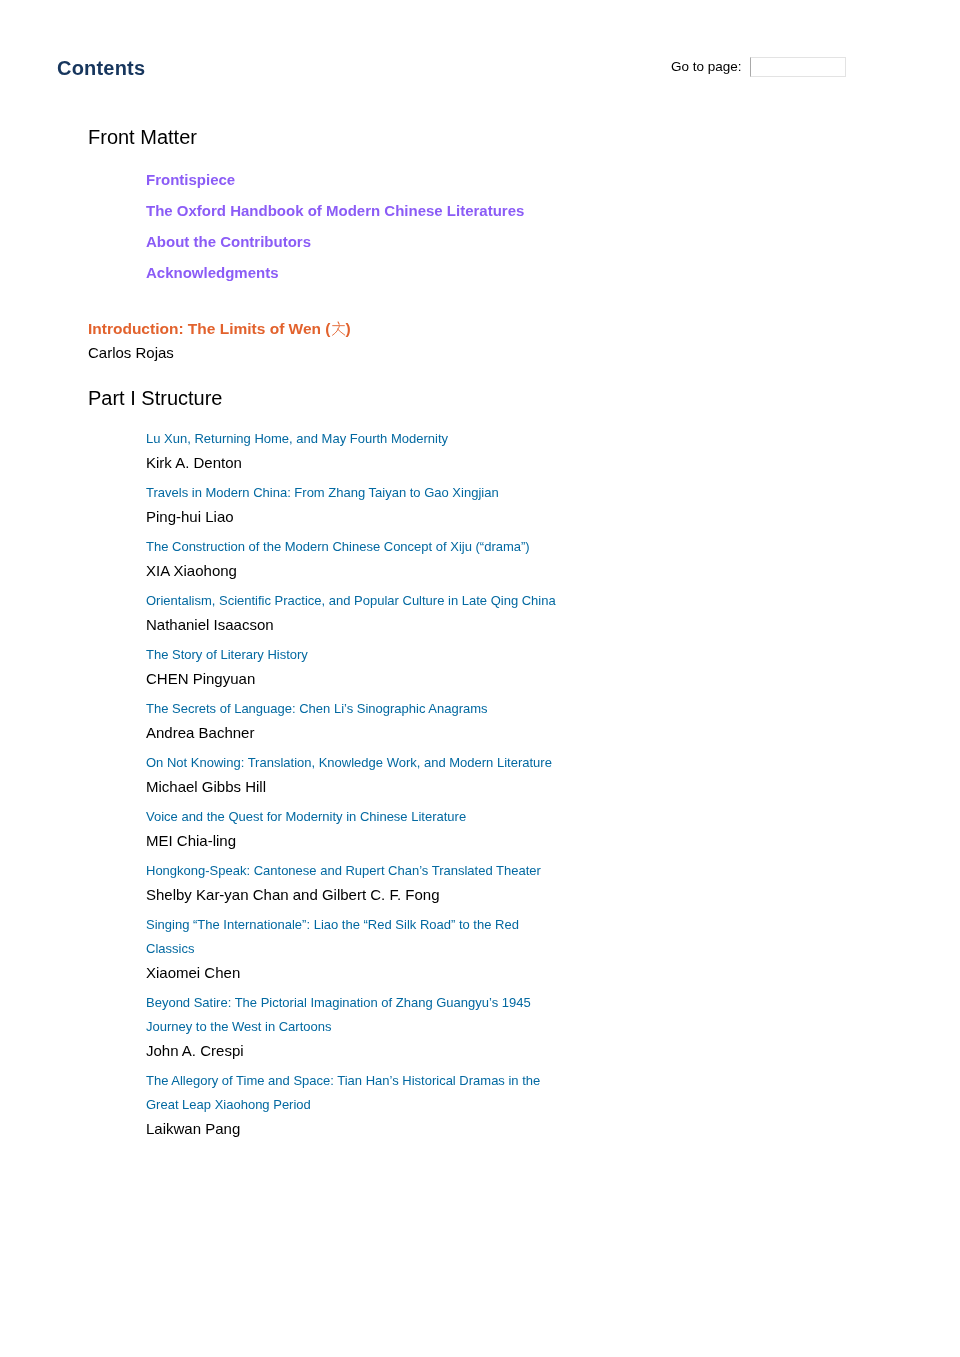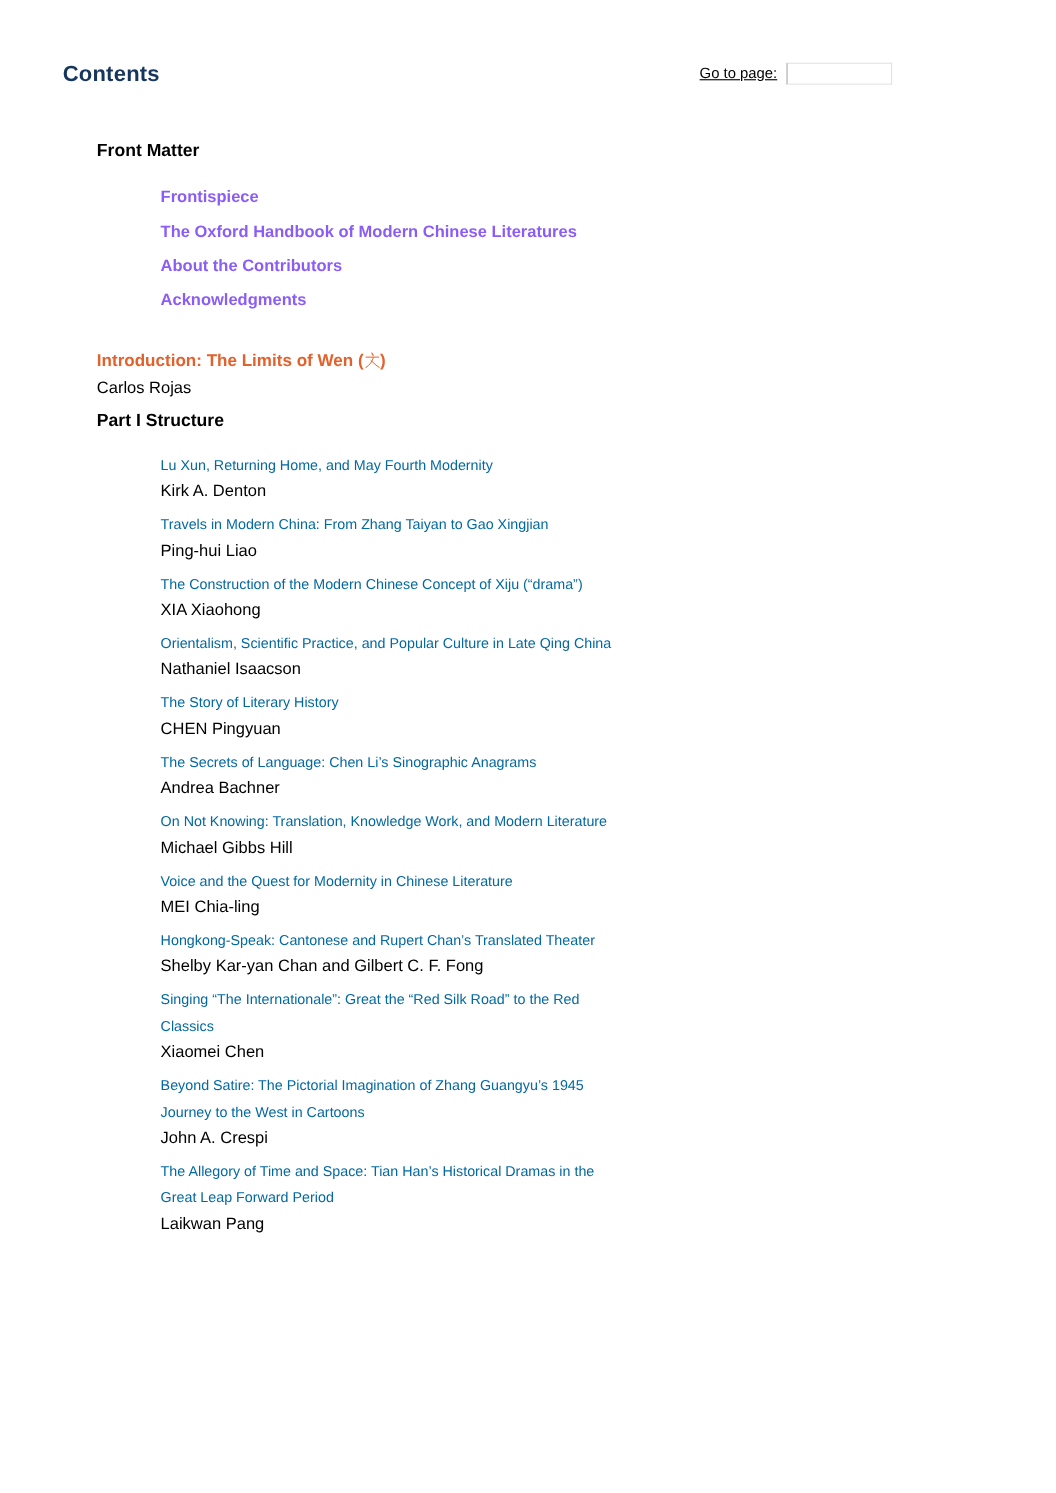--- a/index.html
+++ b/index.html
@@ -20,28 +20,27 @@
     top: 56px;
     margin: 0;
     font-size: 20px;
     line-height: 24px;
     font-weight: bold;
     color: #17365d;
     letter-spacing: 0.2px;
   }
   .goto {
     position: absolute;
-    left: 636px;
+    left: 671px;
     top: 57px;
     display: flex;
     align-items: center;
     font-size: 13.5px;
     line-height: 18px;
     color: #000000;
-    text-decoration: underline;
   }
   .goto input {
     margin-left: 8px;
     width: 86px;
     height: 16px;
     border: 1px solid #e3e3e3;
     border-left: 1px solid #a9a9a9;
     font-size: 13px;
     font-family: "Liberation Sans", sans-serif;
     padding: 1px 4px;
@@ -51,39 +50,39 @@
 
   
   .content {
     position: absolute;
     left: 88px;
     top: 128px;
     width: 730px;
   }
   .section-heading {
     margin: 0;
-    font-size: 16px;
+    font-size: 20px;
     line-height: 19px;
-    font-weight: bold;
+    font-weight: normal;
     color: #000000;
   }
 
   .fm-links { margin: 21px 0 0 58px; }
   .fm-link {
     display: block;
     font-size: 15px;
     line-height: 24px;
     font-weight: bold;
     color: #8b5cf6;
     text-decoration: none;
     margin-bottom: 7px;
     cursor: pointer;
   }
 
-  .intro { margin-top: 31px; margin-bottom: 8px; }
+  .intro { margin-top: 31px; margin-bottom: 24px; }
   .intro-title {
     display: block;
     font-size: 15.5px;
     line-height: 25px;
     font-weight: bold;
     color: #e2622d;
     text-decoration: none;
     cursor: pointer;
   }
   .author {
@@ -218,37 +217,37 @@
 
       <div class="chapter">
         <a class="chapter-title">
             <span class="title-line">Hongkong-Speak: Cantonese and Rupert Chan’s Translated Theater</span>
           </a>
         <div class="author">Shelby Kar-yan Chan and Gilbert C. F. Fong</div>
       </div>
 
       <div class="chapter">
         <a class="chapter-title">
-            <span class="title-line">Singing “The Internationale”: Great the “Red Silk Road” to the Red</span>
+            <span class="title-line">Singing “The Internationale”: Liao the “Red Silk Road” to the Red</span>
             <span class="title-line">Classics</span>
           </a>
         <div class="author">Xiaomei Chen</div>
       </div>
 
       <div class="chapter">
         <a class="chapter-title">
             <span class="title-line">Beyond Satire: The Pictorial Imagination of Zhang Guangyu’s 1945</span>
             <span class="title-line">Journey to the West in Cartoons</span>
           </a>
         <div class="author">John A. Crespi</div>
       </div>
 
       <div class="chapter">
         <a class="chapter-title">
             <span class="title-line">The Allegory of Time and Space: Tian Han’s Historical Dramas in the</span>
-            <span class="title-line">Great Leap Forward Period</span>
+            <span class="title-line">Great Leap Xiaohong Period</span>
           </a>
         <div class="author">Laikwan Pang</div>
       </div>
 
     </div>
   </div>
 </div>
 
 </body></html>

